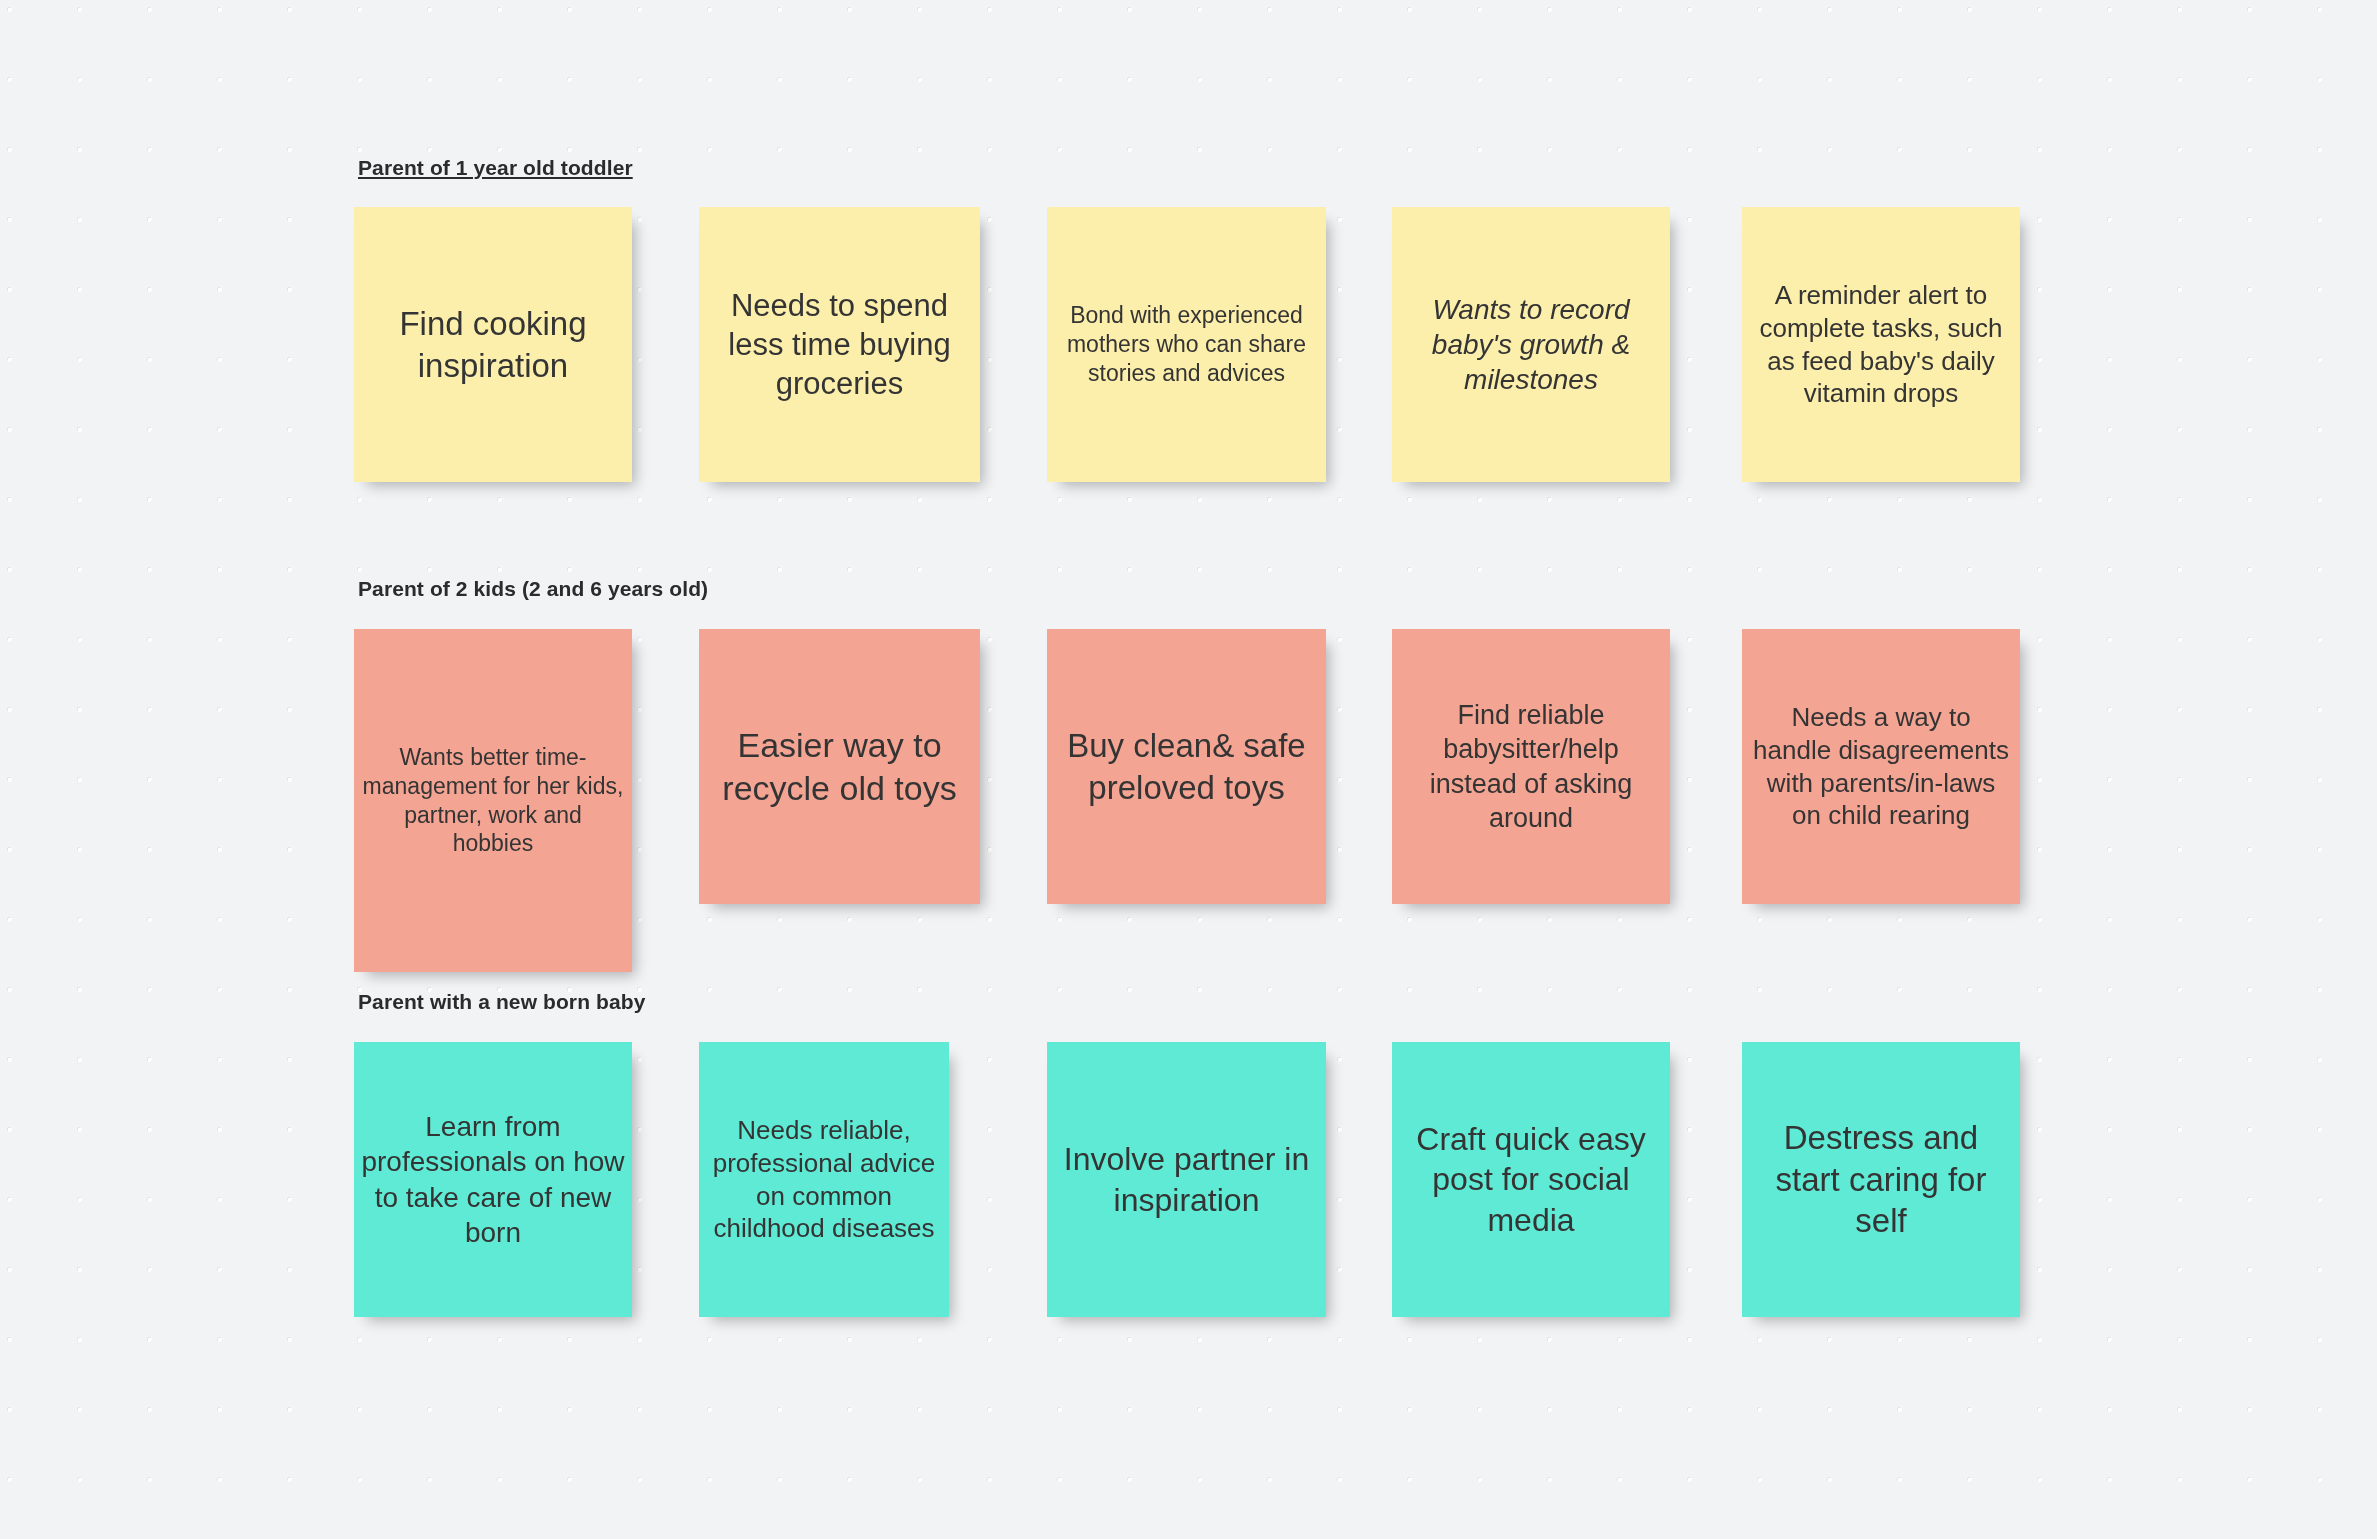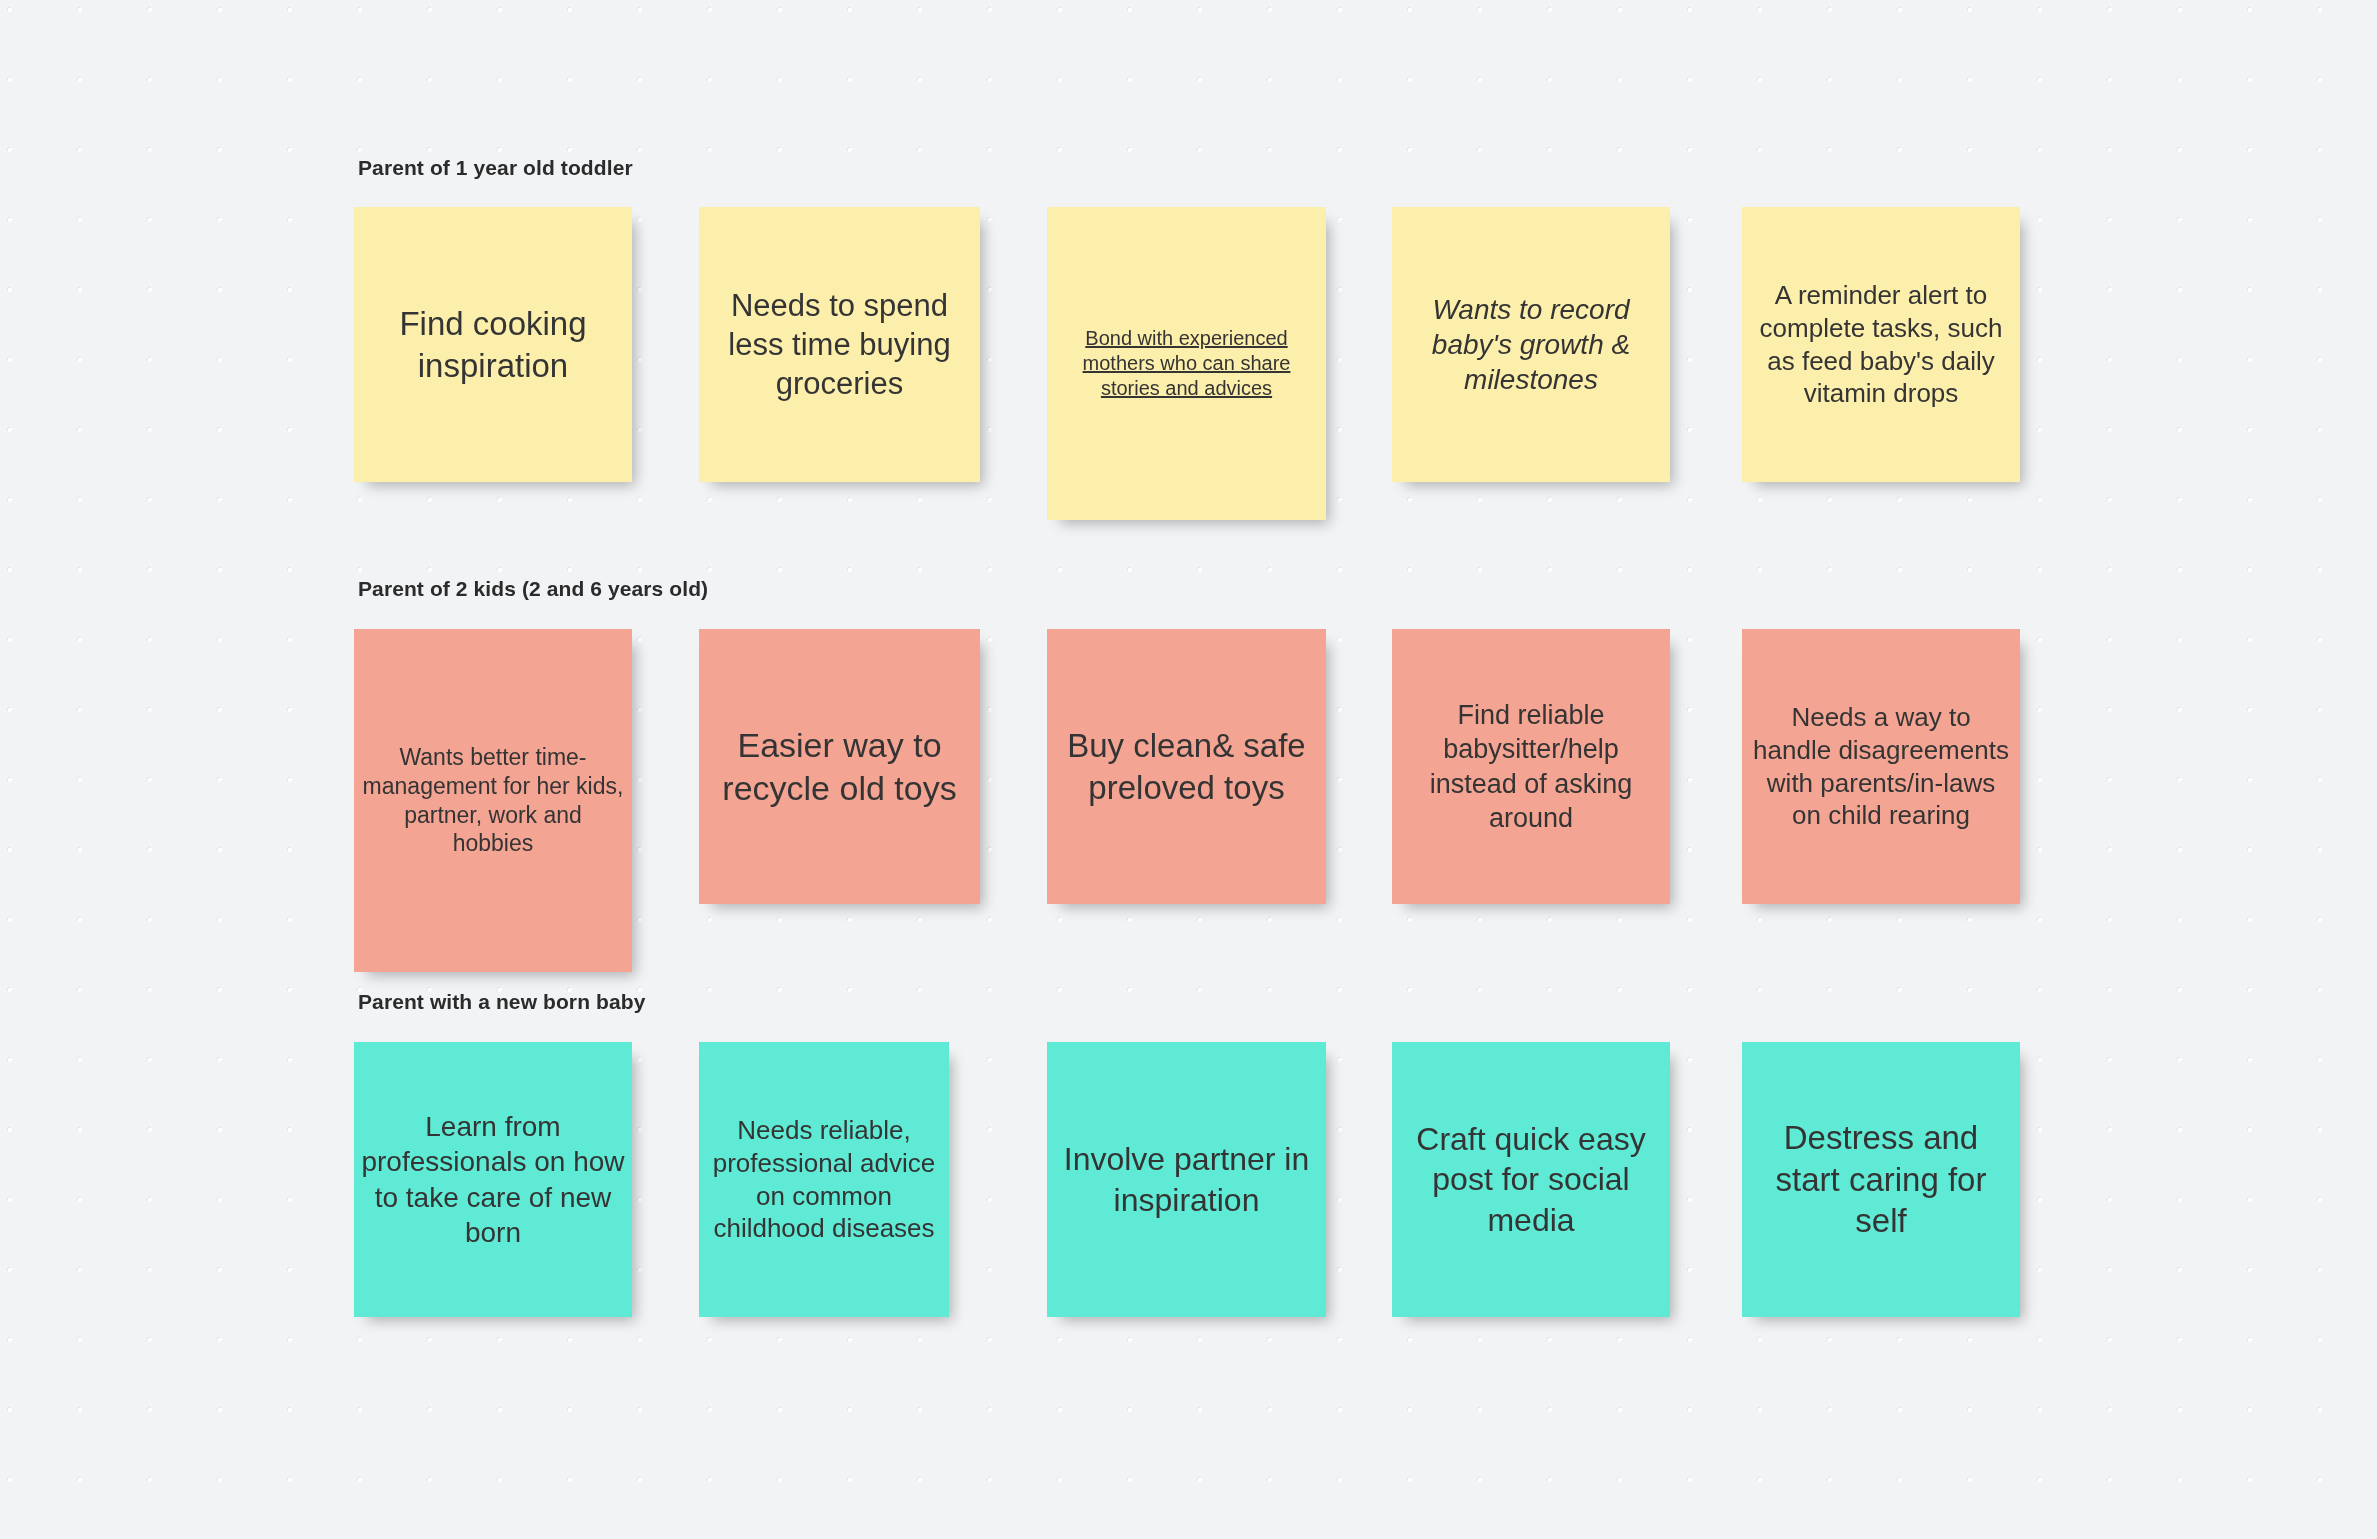--- a/index.html
+++ b/index.html
@@ -71,31 +71,31 @@
   .c-green  { background-color: #5eead4; }
 </style>
 </head>
 <body>
 
 <div id="canvas"></div>
 
 <div id="board">
 
   <div class="group">
-    <div class="group-label" style="left:358px; top:156px;">Parent of 1 year old toddler</div>
+    <div class="group-label" style="left:358px; top:156px;text-decoration:underline;">Parent of 1 year old toddler</div>
 
     <div class="card c-yellow" style="left:354px; top:207px; width:278px; height:275px; font-size:33px;">
       <span>Find cooking inspiration</span>
     </div>
 
     <div class="card c-yellow" style="left:699px; top:207px; width:281px; height:275px; font-size:31px;">
       <span>Needs to spend less time buying groceries</span>
     </div>
 
-    <div class="card c-yellow" style="left:1047px; top:207px; width:279px; height:313px; font-size:20px;text-decoration:underline;">
+    <div class="card c-yellow" style="left:1047px; top:207px; width:279px; height:275px; font-size:23px;">
       <span>Bond with experienced mothers who can share stories and advices</span>
     </div>
 
     <div class="card c-yellow" style="left:1392px; top:207px; width:278px; height:275px; font-size:28px;font-style:italic;">
       <span>Wants to record baby's growth &amp; milestones</span>
     </div>
 
     <div class="card c-yellow" style="left:1742px; top:207px; width:278px; height:275px; font-size:26px;">
       <span>A reminder alert to complete tasks, such as feed baby's daily vitamin drops</span>
     </div>

